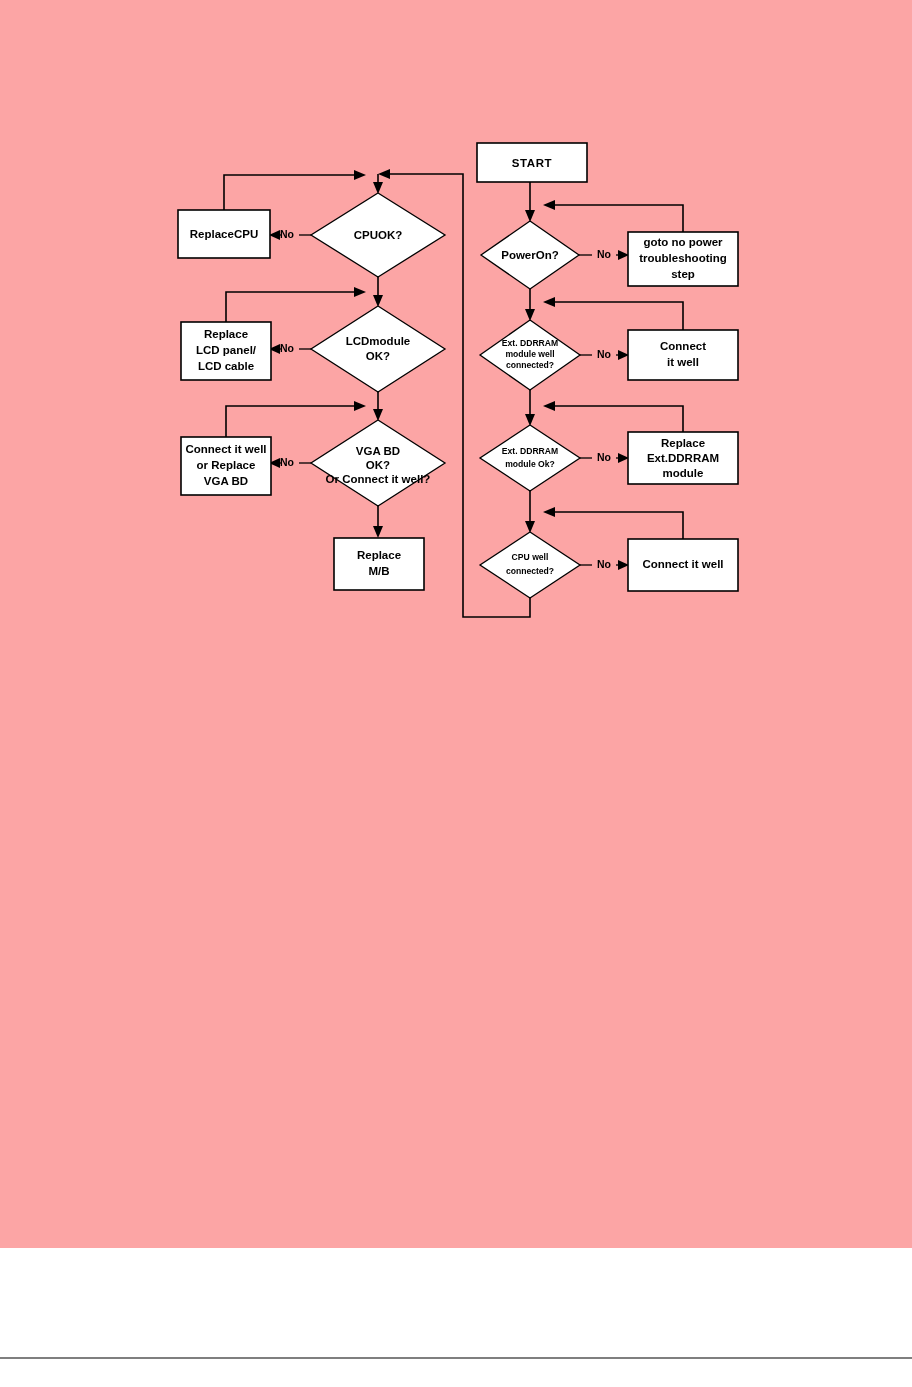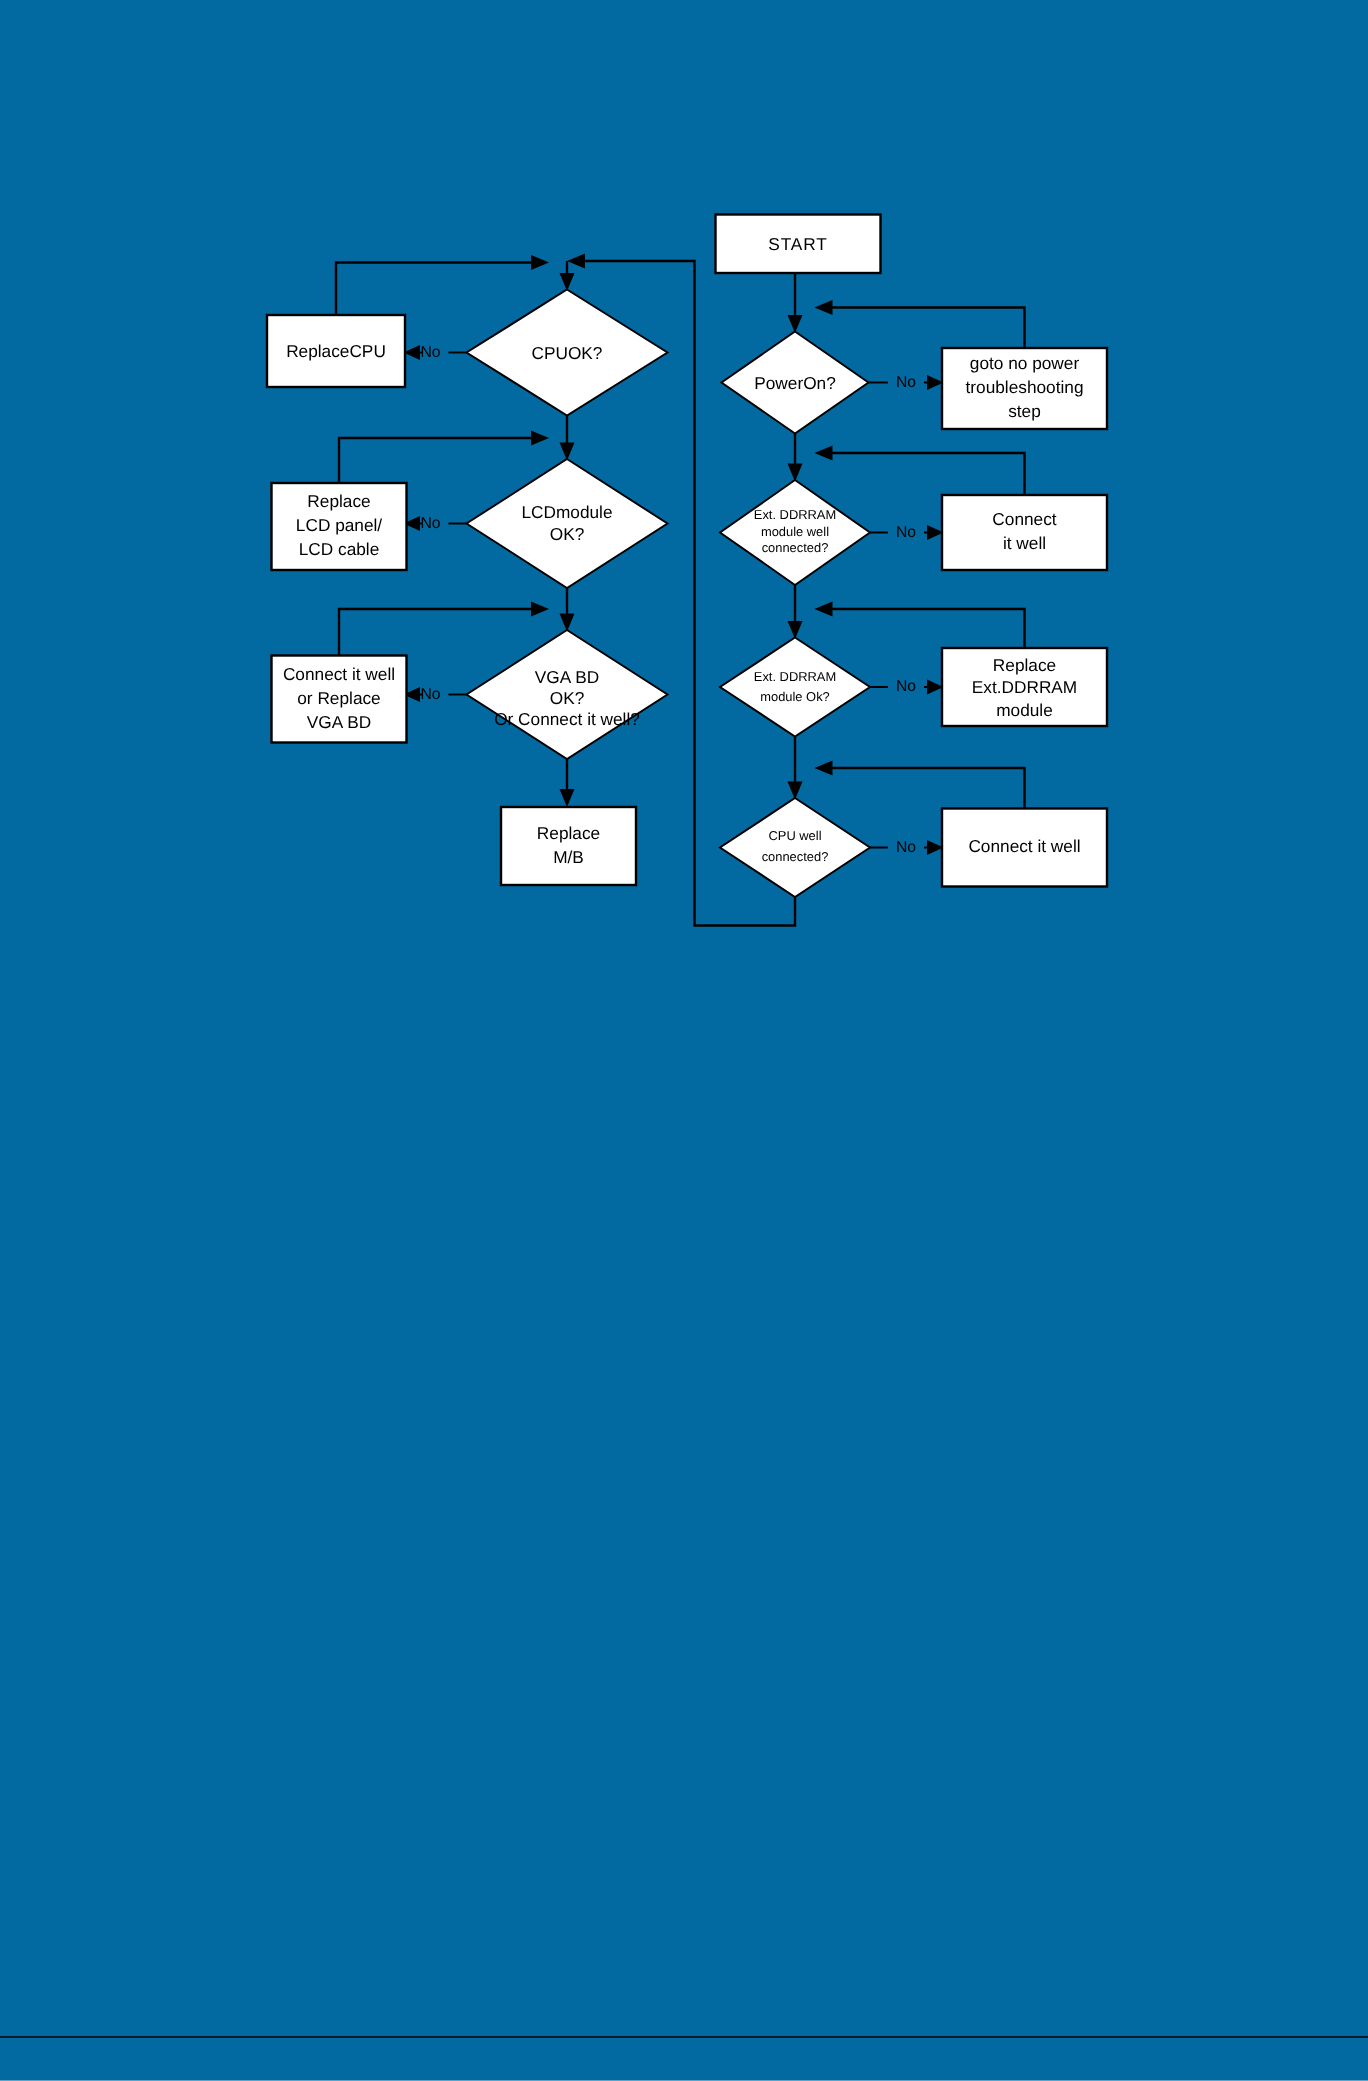--- a/index.html
+++ b/index.html
@@ -12,22 +12,23 @@
     height: 1387px;
     font-family: "Liberation Sans", sans-serif;
     color: #000000;
     position: relative;
     overflow: hidden;
   }
   #page {
     position: absolute;
     left: 0; top: 0;
     width: 912px;
-    height: 1387px;
-    background: #0369a1;
+    height: 1248px;
+    background: #fca5a5;
+    font-weight: bold;
   }
   #flow-svg {
     position: absolute;
     left: 0;
     top: 0;
     width: 912px;
     height: 1387px;
     display: block;
   }
   .shape-rect {

